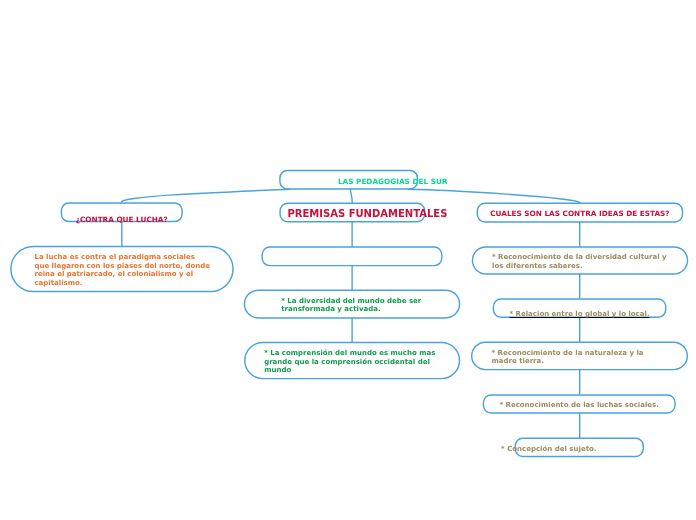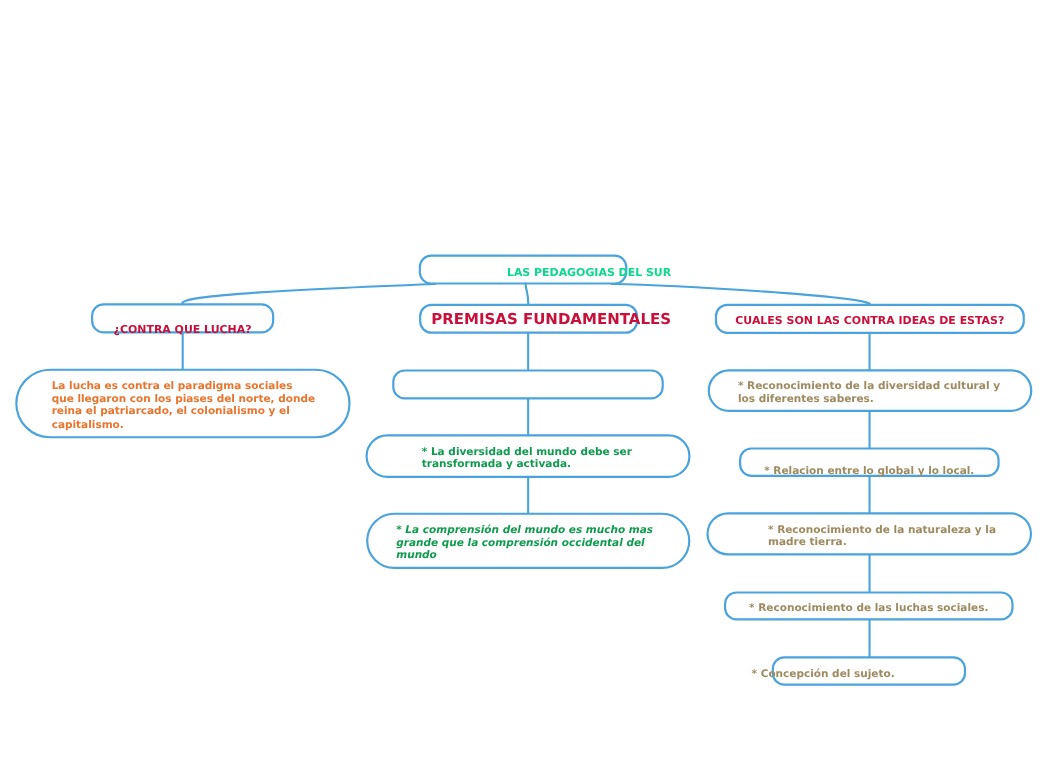--- a/index.html
+++ b/index.html
@@ -74,33 +74,33 @@
 
   <div class="node" style="left:10.2px;top:245.8px;width:223.5px;height:46.4px;border-radius:23.2px;">
     <span class="txt wrap" style="color:#e8742e;font-size:7px;width:176px;line-height:8.7px;margin-left:1px;">La lucha es contra el paradigma sociales que llegaron con los piases del norte, donde reina el patriarcado, el colonialismo y el capitalismo.</span>
   </div>
 
 
   <div class="node" style="left:243.7px;top:289.6px;width:199px;height:29px;border-radius:14.5px;margin-left:26px;">
     <span class="txt wrap" style="color:#0f9b4e;font-size:7px;width:176px;line-height:8.7px;">* La diversidad del mundo debe ser transformada y activada.</span>
   </div>
 
-  <div class="node" style="left:244.1px;top:341.8px;width:216.1px;height:37.5px;border-radius:18.75px;font-style:italic;">
+  <div class="node" style="left:244.1px;top:341.8px;width:216.1px;height:37.5px;border-radius:18.75px;">
     <span class="txt wrap" style="color:#0f9b4e;font-size:7px;width:176px;line-height:8.7px;">* La comprensión del mundo es mucho mas grande que la comprensión occidental del mundo</span>
   </div>
 
   <div class="node" style="left:471.8px;top:246.2px;width:216.4px;height:28.4px;border-radius:14.2px;">
     <span class="txt wrap" style="color:#9d8a5f;font-size:7px;width:176px;line-height:8.7px;">* Reconocimiento de la diversidad cultural y los diferentes saberes.</span>
   </div>
 
-  <div class="node" style="left:492.7px;top:298.3px;width:173.7px;height:29px;border-radius:9.8px;">
+  <div class="node" style="left:492.7px;top:298.3px;width:173.7px;height:29px;border-radius:9.8px;text-decoration:underline;">
     <span class="txt" style="color:#9d8a5f;font-size:7px;">* Relacion entre lo global y lo local.</span>
   </div>
 
-  <div class="node" style="left:471px;top:341.5px;width:217px;height:28.8px;border-radius:14.4px;justify-content:flex-end;">
+  <div class="node" style="left:471px;top:341.5px;width:217px;height:28.8px;border-radius:14.4px;">
     <span class="txt wrap" style="color:#9d8a5f;font-size:7px;width:176px;line-height:8.7px;">* Reconocimiento de la naturaleza y la madre tierra.</span>
   </div>
 
   <div class="node" style="left:482.7px;top:394.3px;width:193px;height:19.3px;border-radius:9.65px;">
     <span class="txt" style="color:#9d8a5f;font-size:7px;">* Reconocimiento de las luchas sociales.</span>
   </div>
 
   <div class="node" style="left:484px;top:437.6px;width:129.5px;height:19.5px;border-radius:9.75px;">
     <span class="txt" style="color:#9d8a5f;font-size:7px;">* Concepción del sujeto.</span>
   </div>

